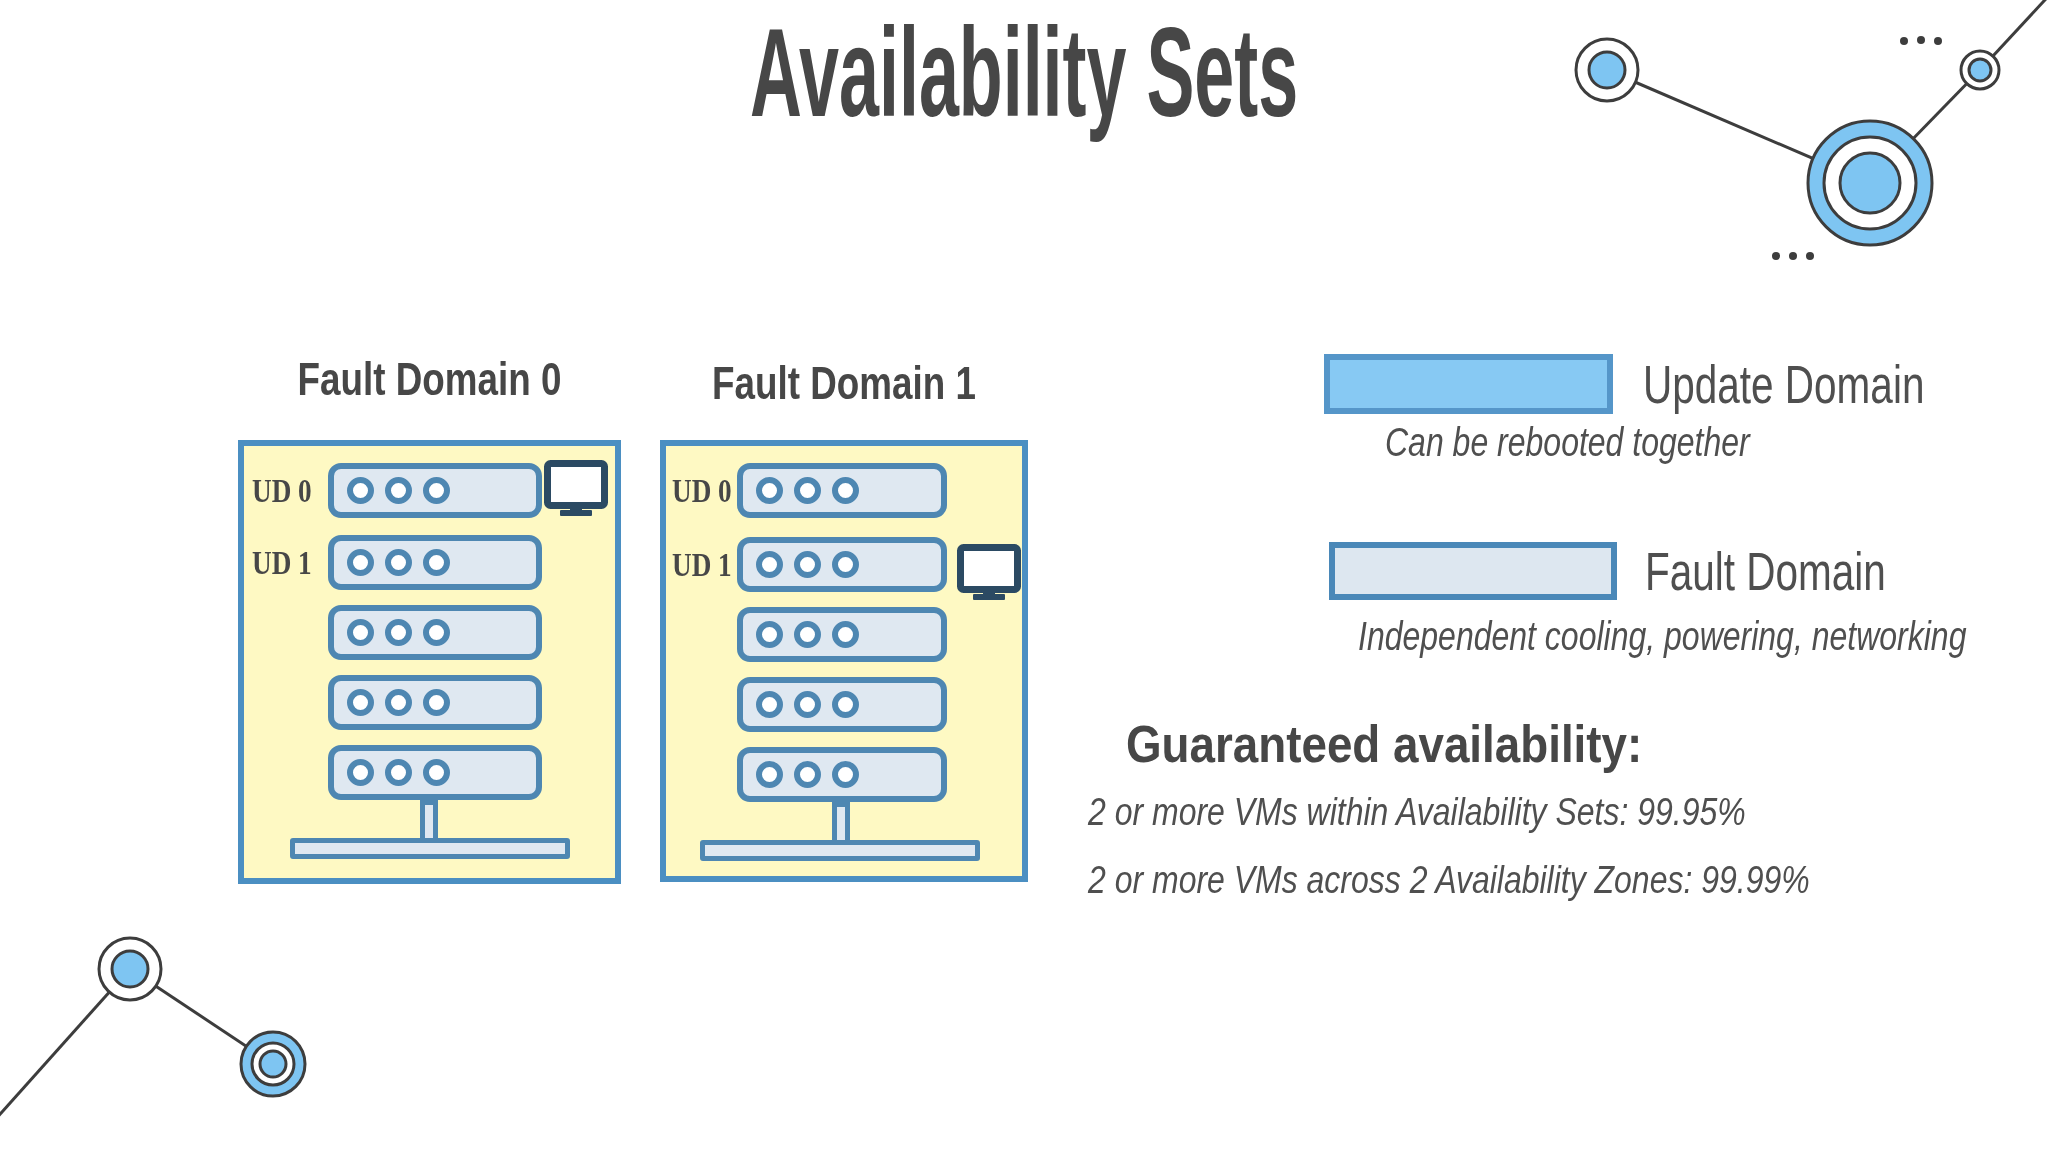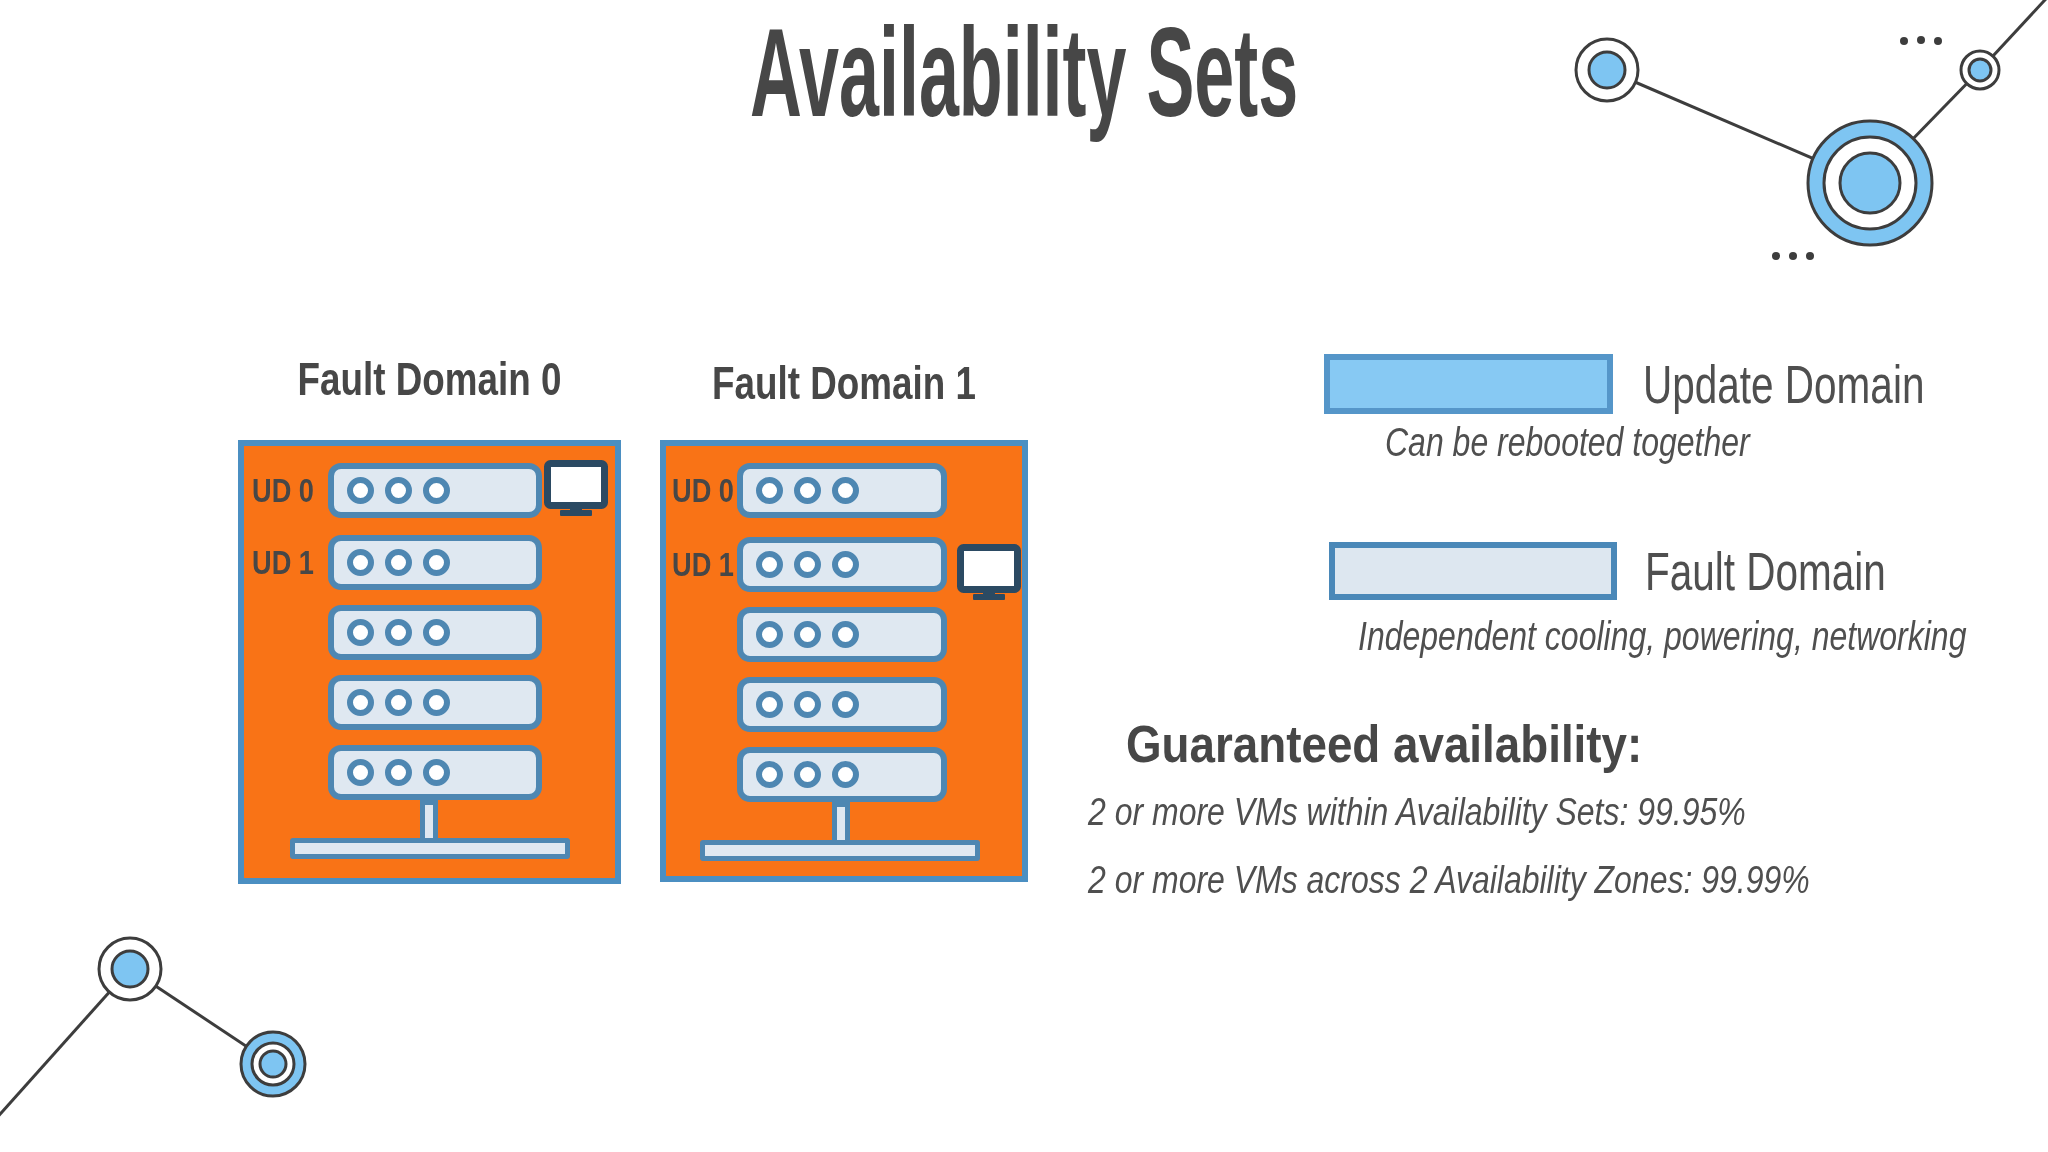--- a/index.html
+++ b/index.html
@@ -19,22 +19,23 @@
     font-size:126px; font-weight:bold; letter-spacing:0;
     color:var(--text,#474747); --sx:.57; white-space:nowrap;
   }
 
   .rack-heading {
     text-align:center; font-size:46px; font-weight:bold;
     color:var(--text,#474747); --sx:.8; white-space:nowrap;
   }
 
   .rack-frame {
-    position:absolute; box-sizing:border-box; background:#f97316;
+    position:absolute; box-sizing:border-box; background:#fef9c3;
     border:6px solid var(--frame-blue,#4B8FC2);
+    font-family:Liberation Serif, serif;
   }
   .server {
     position:absolute; box-sizing:border-box; height:55px;
     background:var(--server-fill,#DFE8F1);
     border:6px solid var(--server-border,#4E87B2);
     border-radius:13px;
     display:flex; align-items:center; gap:11px; padding-left:13px;
   }
   .led {
     width:27px; height:27px; box-sizing:border-box; border-radius:50%;

